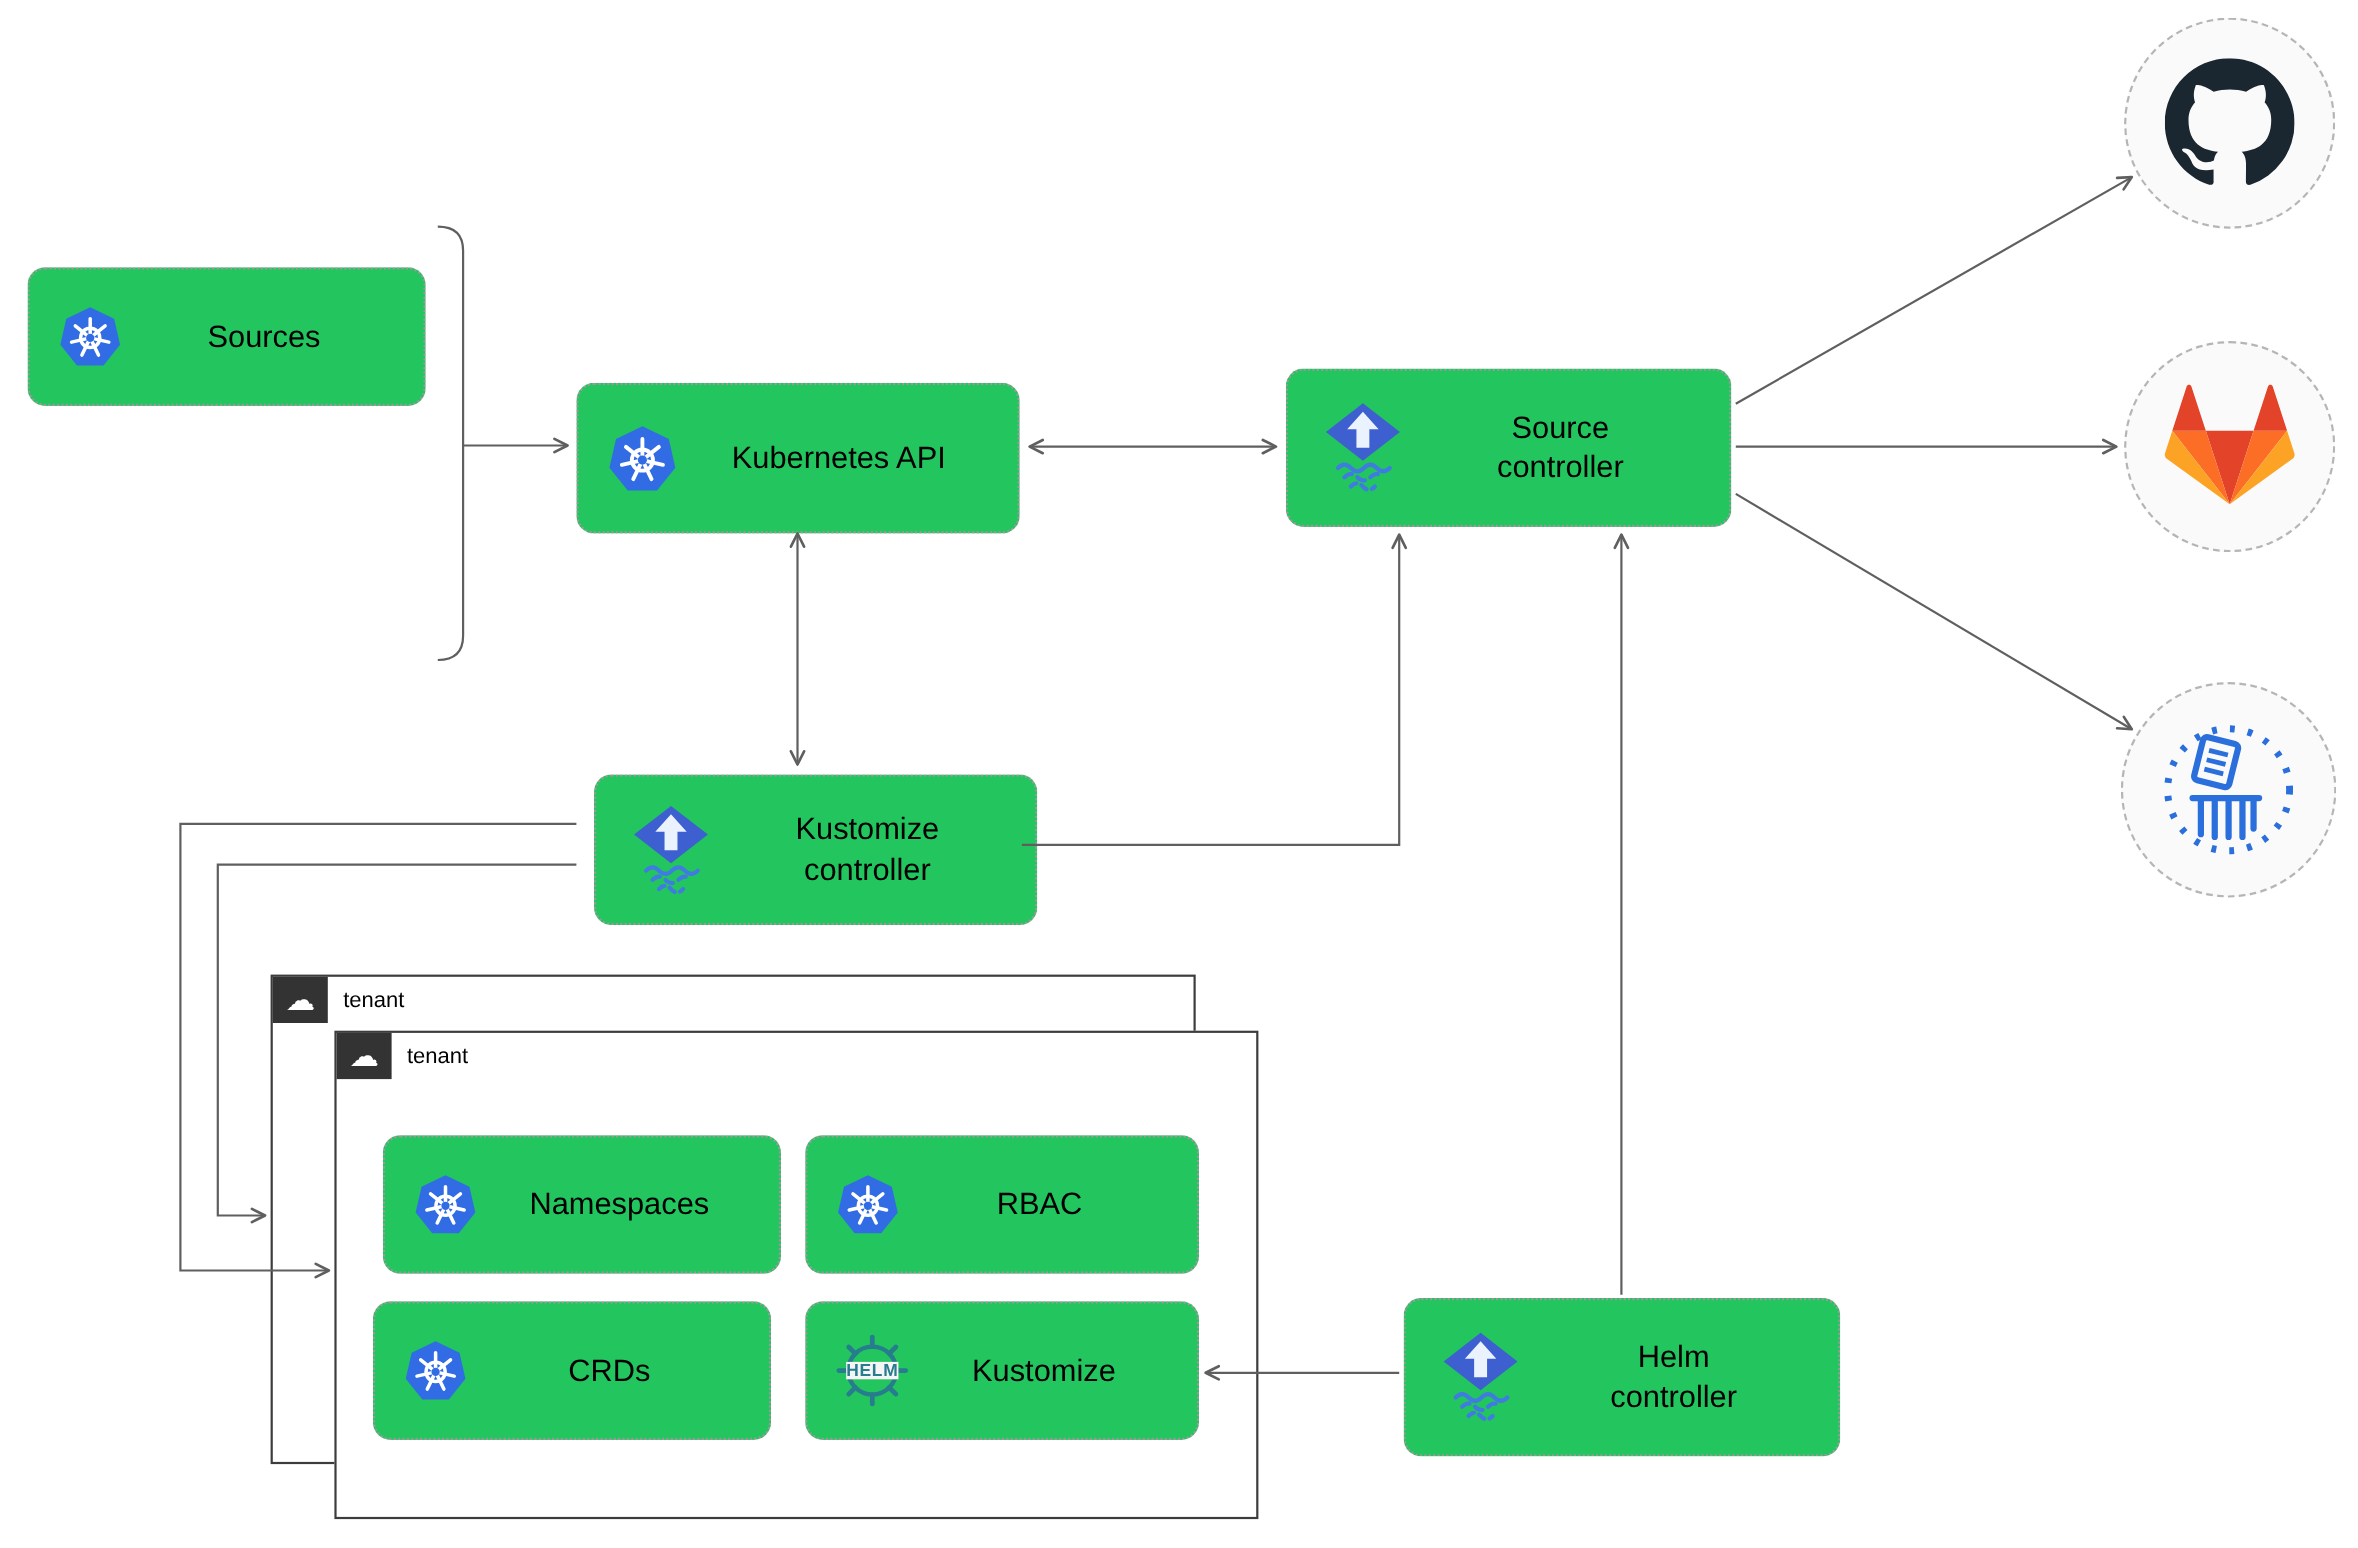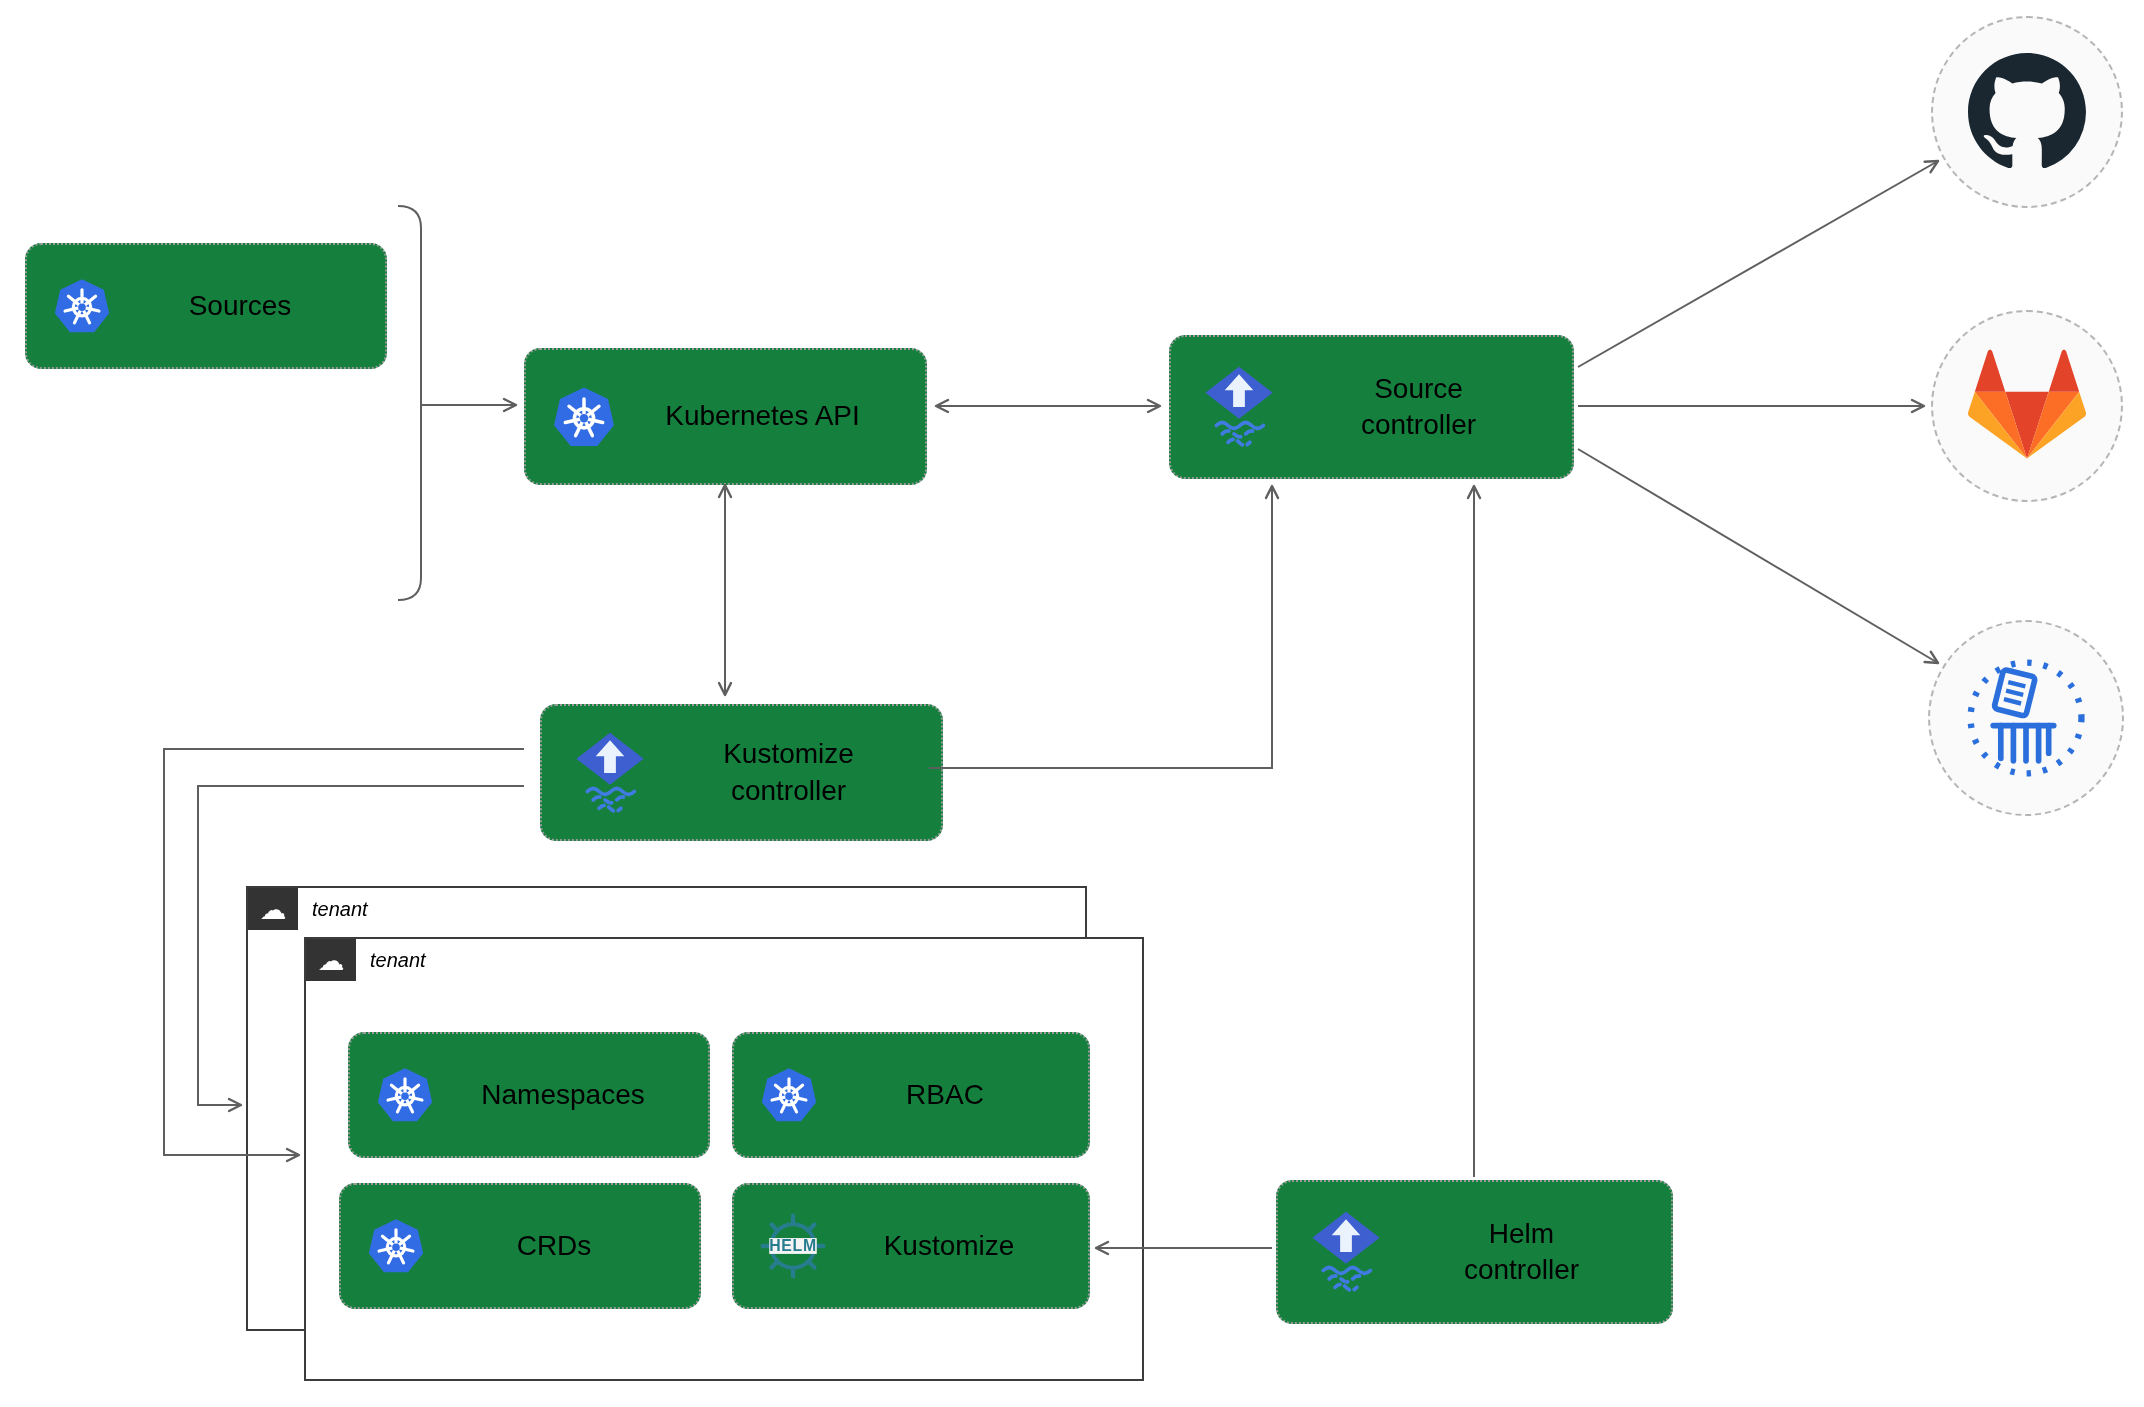--- a/index.html
+++ b/index.html
@@ -1,21 +1,21 @@
 <!DOCTYPE html>
 <html><head>
 <meta charset="utf-8">
 <style>
   html,body { margin:0; padding:0; background:#ffffff; }
   body { width:2144px; height:1407px; font-family:"Liberation Sans", sans-serif; }
   .canvas { position:relative; width:2144px; height:1407px; overflow:hidden; background:#ffffff; }
 
   .pill {
     position:absolute; box-sizing:border-box; z-index:3;
-    background:#15803d; border:2px dotted #9a9a9a; border-radius:16px;
+    background:#22c55e; border:2px dotted #9a9a9a; border-radius:16px;
     display:flex; align-items:center; padding-left:26px;
   }
   .pill .label {
     flex:1; text-align:center; font-size:28px; color:#000;
     white-space:pre-line; line-height:1.3; padding-right:16px;
   }
   .ic { flex:0 0 auto; }
 
   .circle {
     position:absolute; box-sizing:border-box; z-index:3;
@@ -29,21 +29,21 @@
   }
   .tenant.back  { z-index:1; }
   .tenant.front { z-index:2; }
   .tenant-tab {
     position:absolute; top:0; left:0; width:50px; height:42px; background:#333333;
     display:flex; align-items:center; justify-content:center;
   }
   .tenant-tab .cloud { color:#ffffff; font-size:27px; line-height:1; font-family:"DejaVu Sans", sans-serif; }
   .tenant-label {
     position:absolute; top:0; left:64px; height:42px; display:flex; align-items:center;
-    font-size:20px; color:#000;font-style:italic;
+    font-size:20px; color:#000;
   }
 
   svg.edges { position:absolute; left:0; top:0; width:2144px; height:1407px; z-index:5; pointer-events:none; }
   .edge { stroke:#5f5f5f; stroke-width:2; fill:none; }
 </style>
 </head>
 <body>
 
 <div class="canvas">
 

